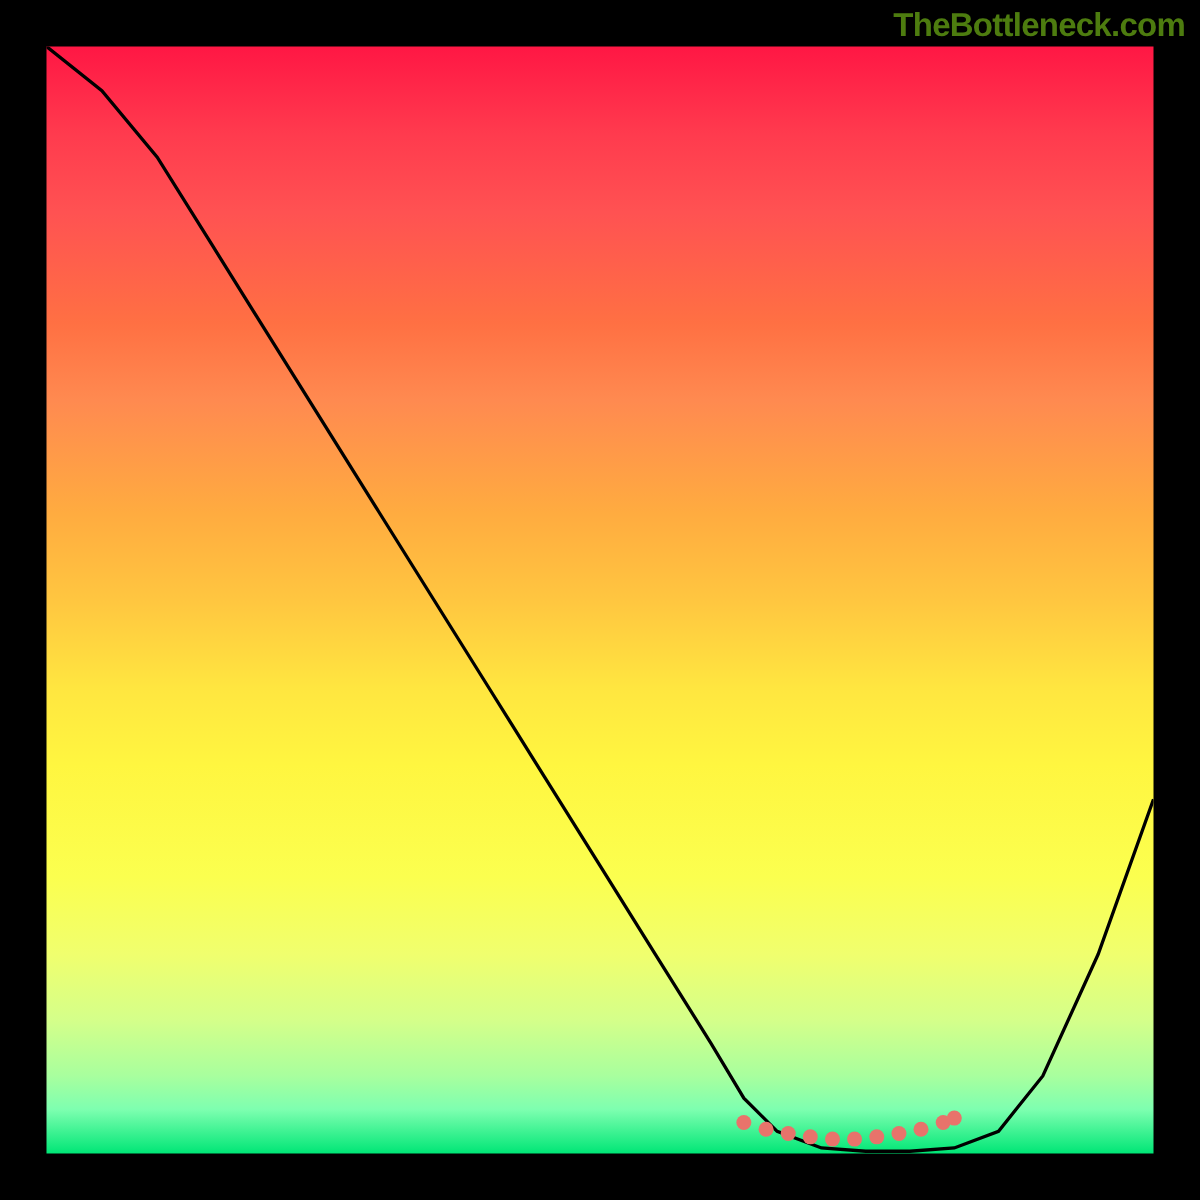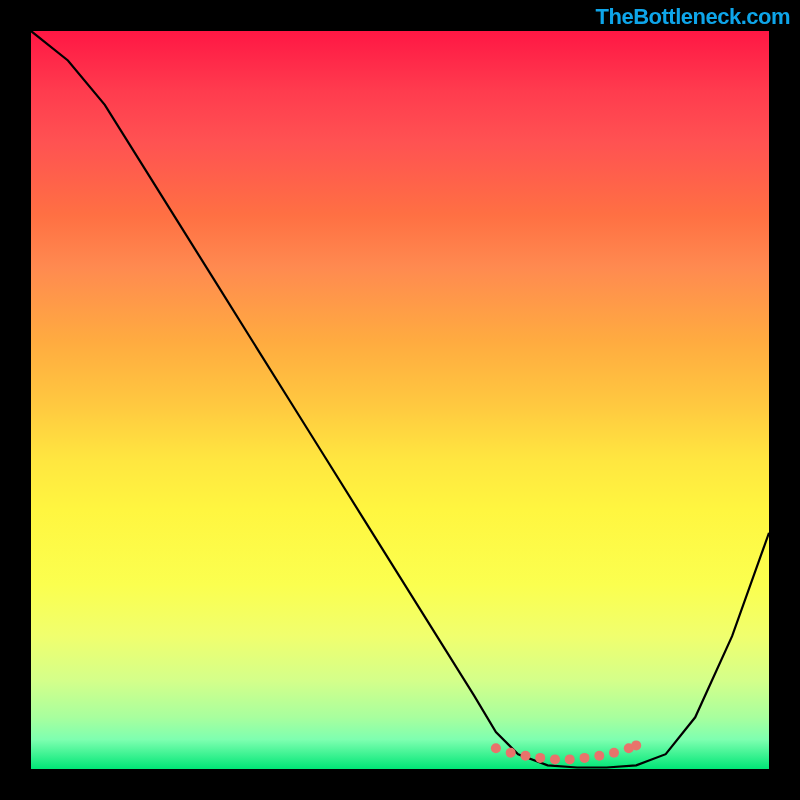--- a/index.html
+++ b/index.html
@@ -8,21 +8,21 @@
     height: 800px;
     background: #000;
     position: relative;
     font-family: Arial, sans-serif;
     overflow: hidden;
   }
   .watermark {
     position: absolute;
     top: 4px;
     right: 10px;
-    color: #0ea5e9;
+    color: #4d7c0f;
     font-size: 22px;
     font-weight: bold;
     z-index: 10;
     letter-spacing: -0.5px;
   }
   .plot-area {
     position: absolute;
     left: 31px;
     top: 31px;
     width: 738px;

